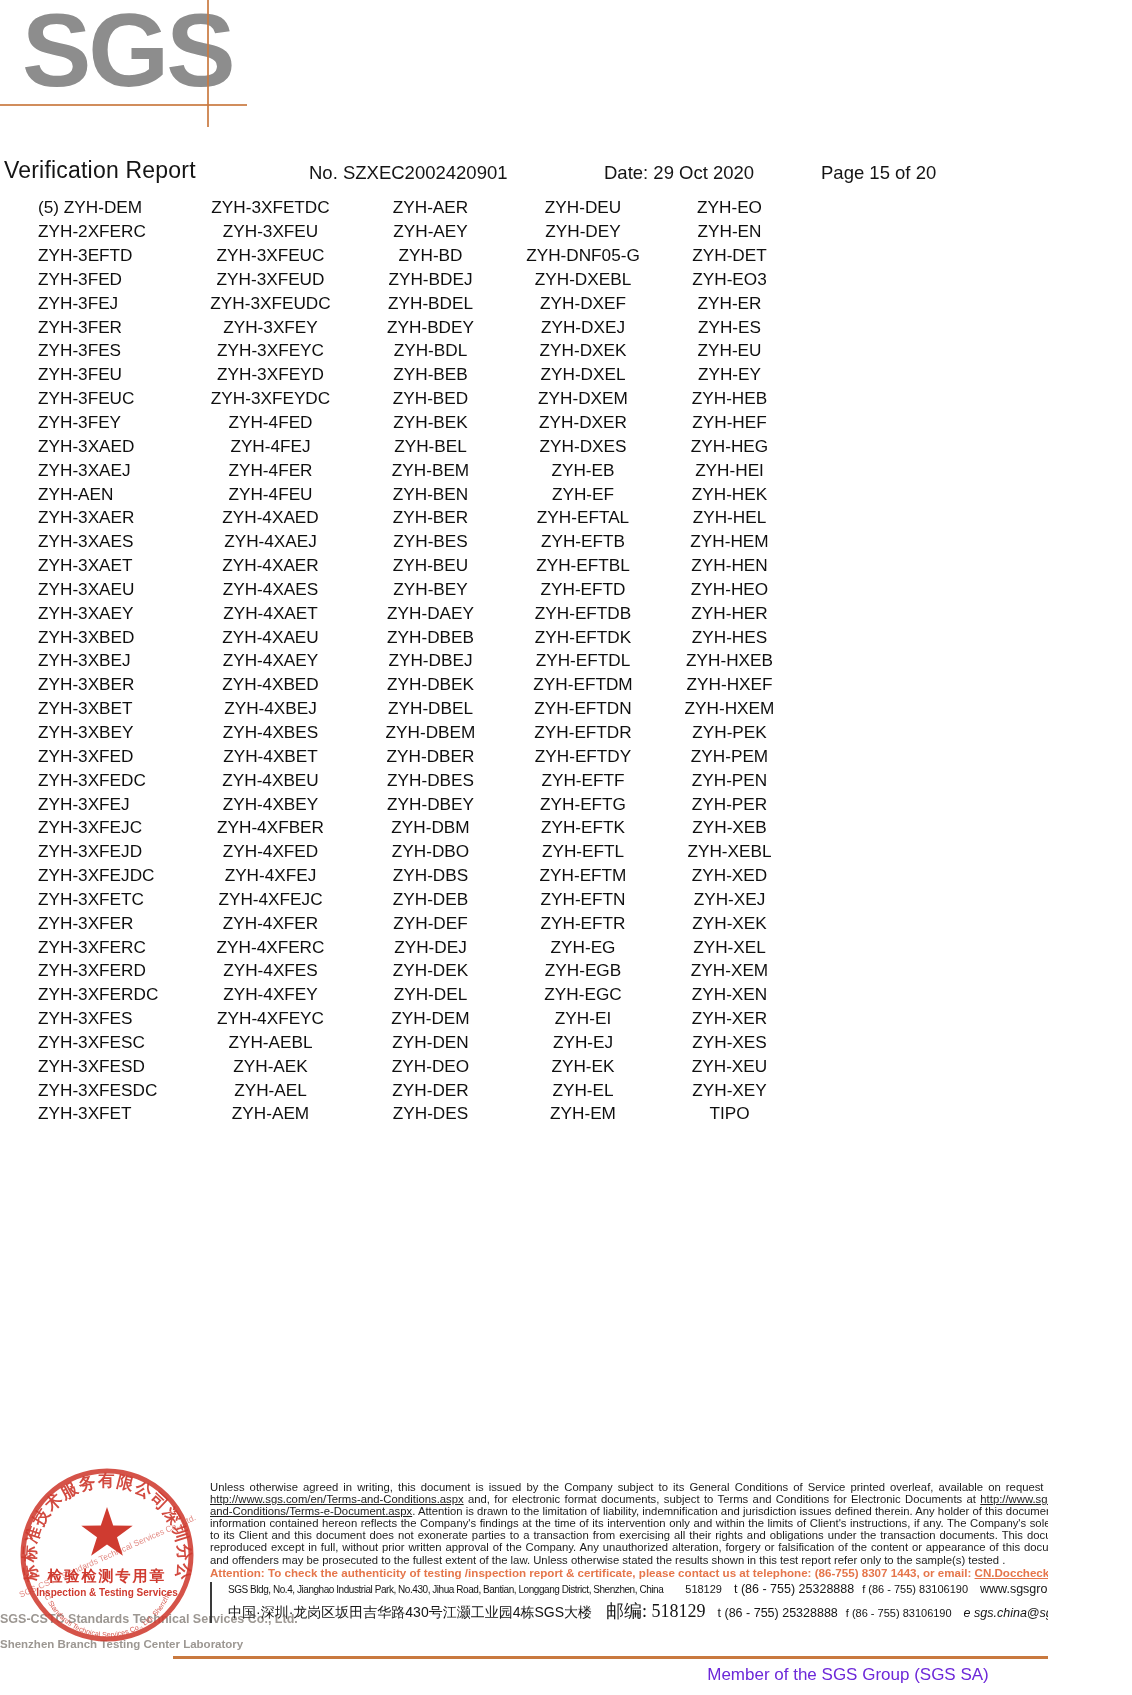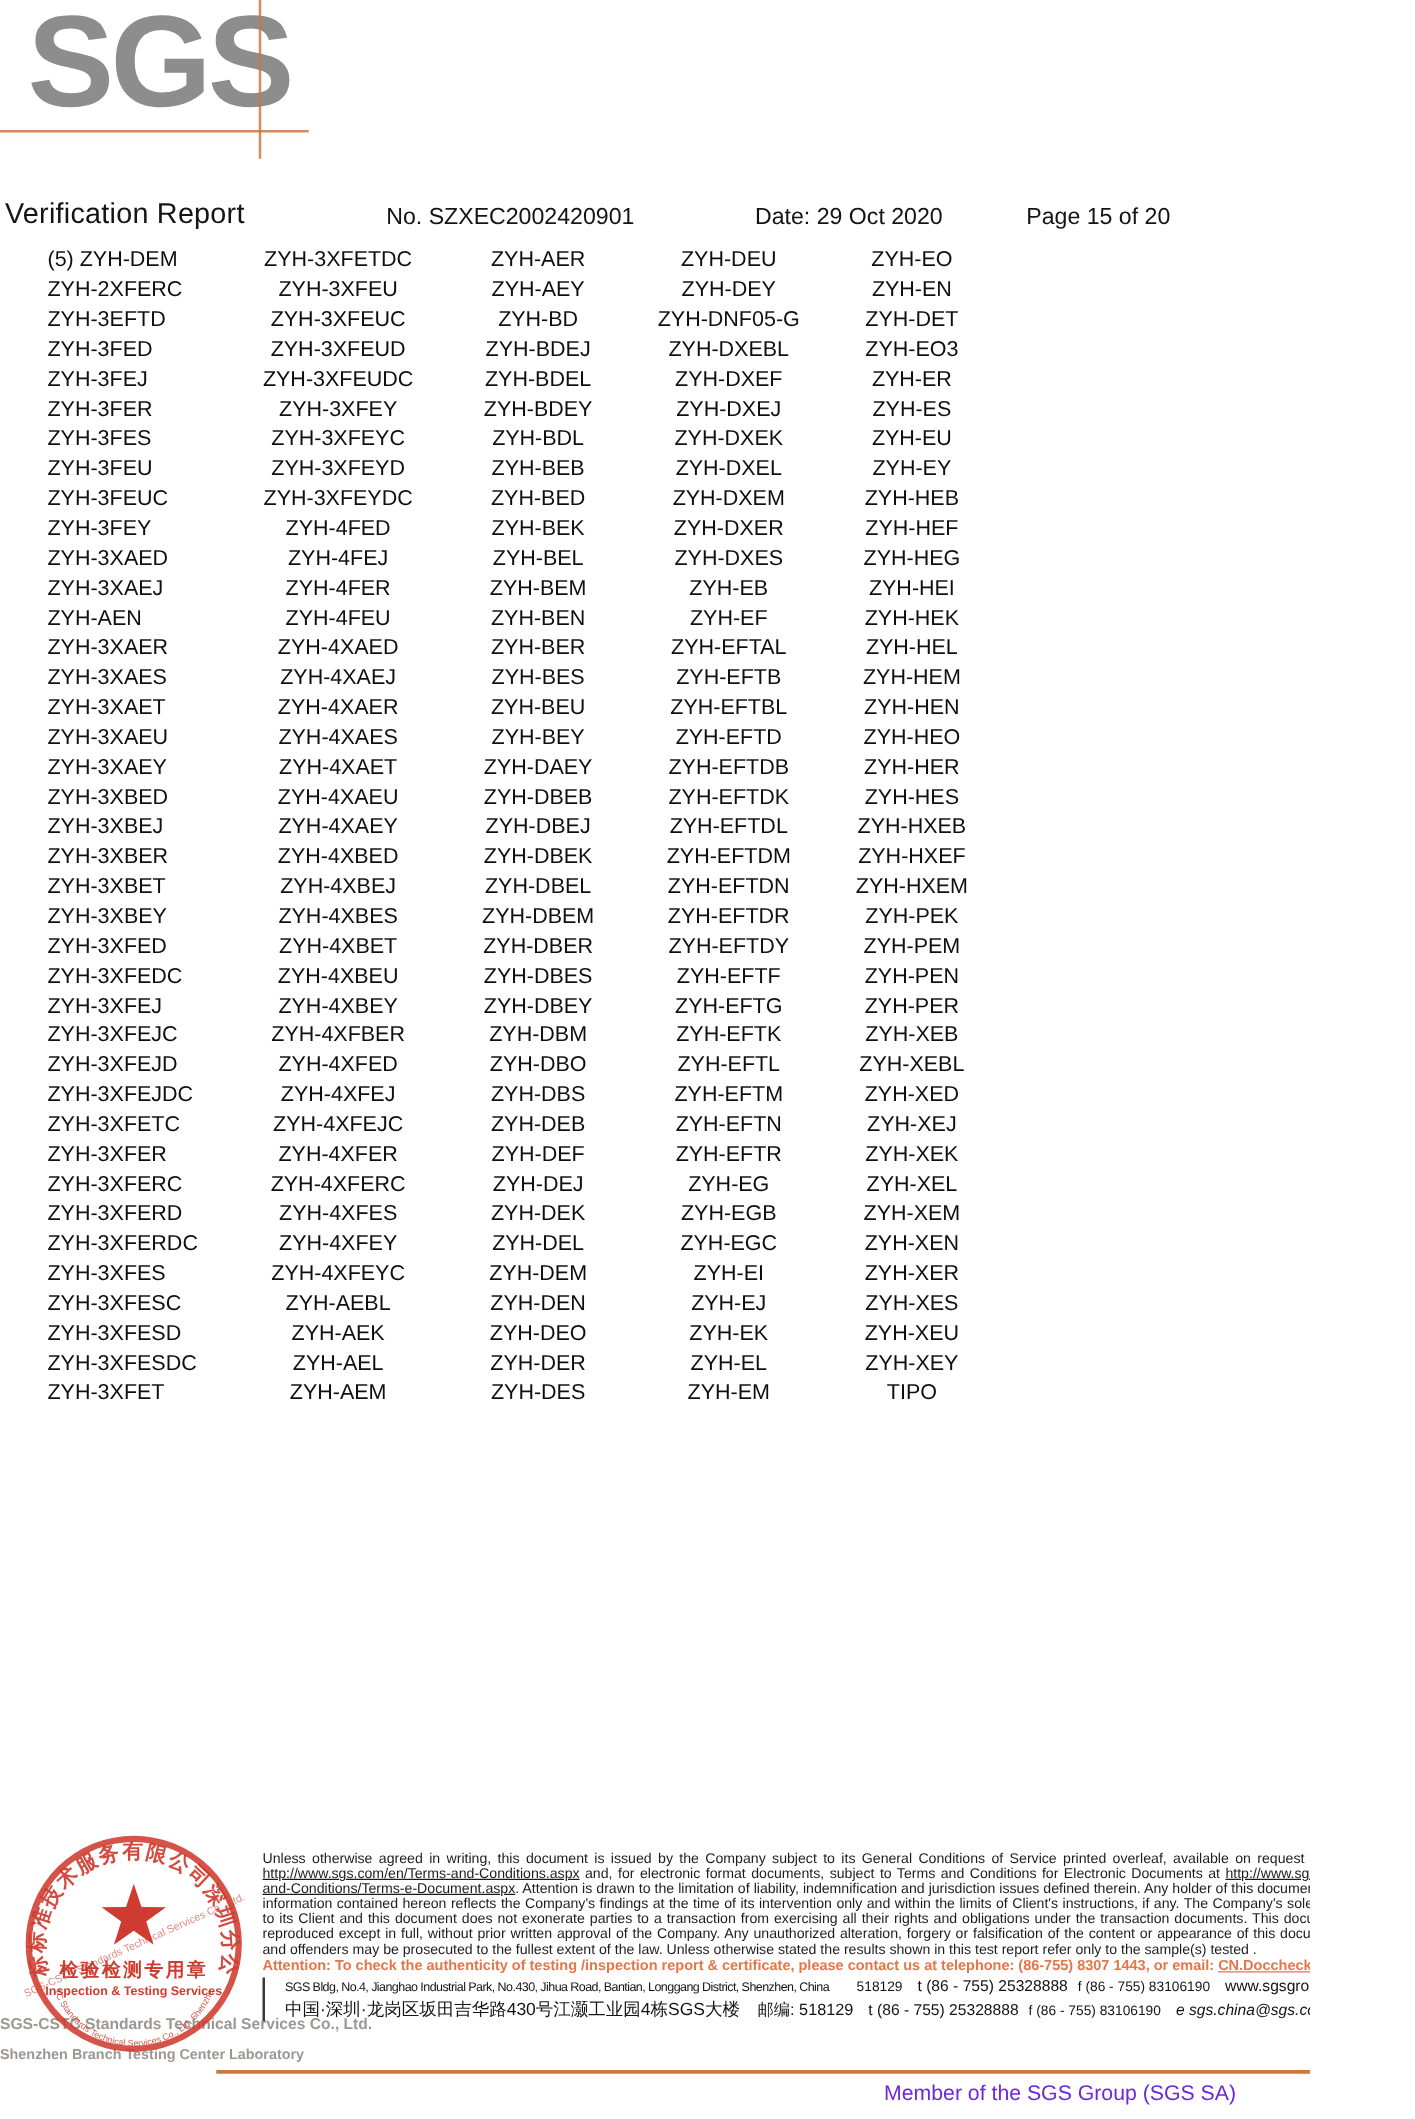--- a/index.html
+++ b/index.html
@@ -46,21 +46,21 @@
   .attention{font-size:11.6px;line-height:12.3px;font-weight:700;color:var(--attention);margin-top:1px;}
   .addr-block{margin-top:3px;border-left:2px solid #3a3a3a;padding-left:16px;}
   .addr-row{display:flex;align-items:baseline;white-space:nowrap;}
   .addr-en{font-size:10px;letter-spacing:-.45px;}
   .zip-en{font-size:11px;margin-left:22px;}
   .tel{font-size:12.5px;margin-left:12px;}
   .fax{font-size:11px;margin-left:8px;}
   .web{font-size:12.5px;margin-left:12px;}
   .addr-row.cn{margin-top:3px;}
   .addr-cn{font-size:14px;}
-  .zip-cn{font-size:13px;margin-left:14px;}
+  .zip-cn{font-size:18px;margin-left:14px;font-family:Liberation Serif, serif;}
   .email{font-size:12.5px;margin-left:12px;font-style:italic;}
   .bottom-rule{position:absolute;left:173px;top:1656px;width:956px;height:3px;background:var(--accent);}
   .right-tick{position:absolute;left:1126px;top:1598px;width:3px;height:58px;background:var(--accent);}
   .member{position:absolute;left:668px;top:1665px;width:360px;text-align:center;font-size:17px;color:#6d28d9;}
   u{text-underline-offset:1px;}
 </style>
 </head>
 <body>
 
 <div class="page">

